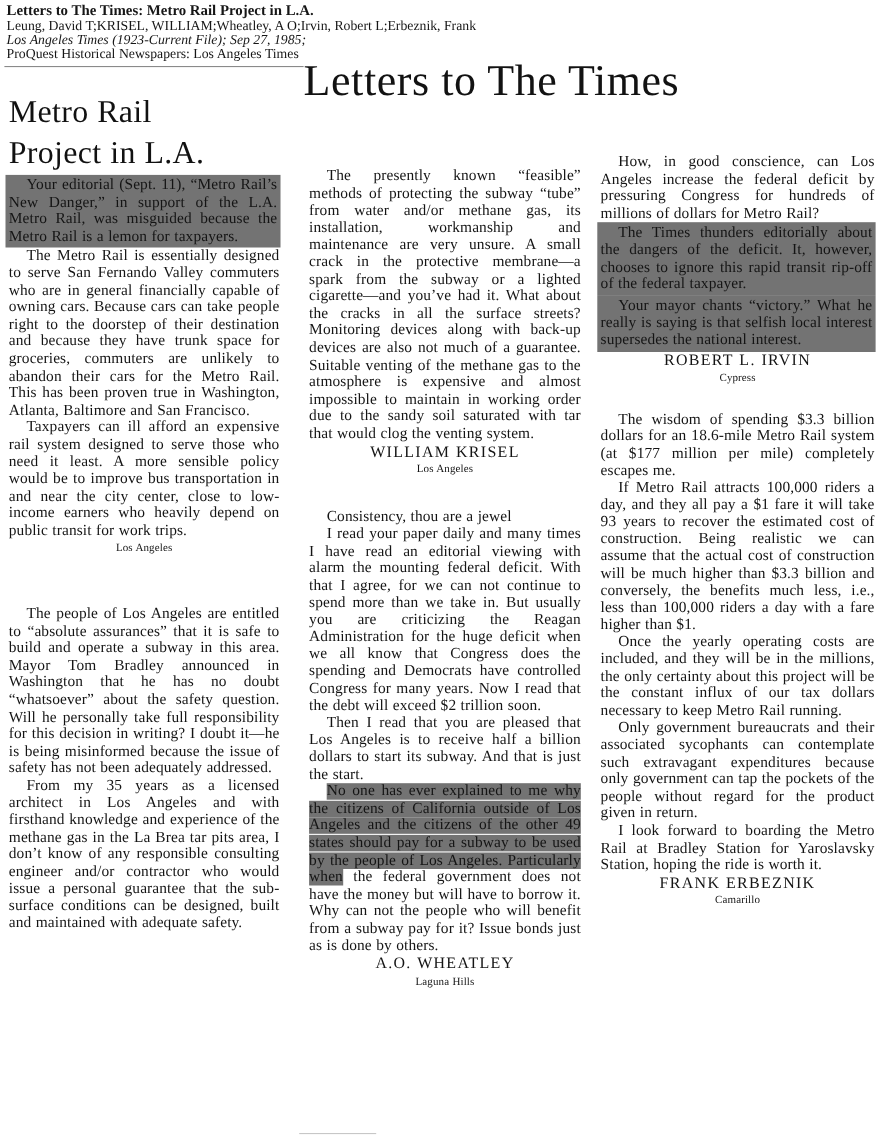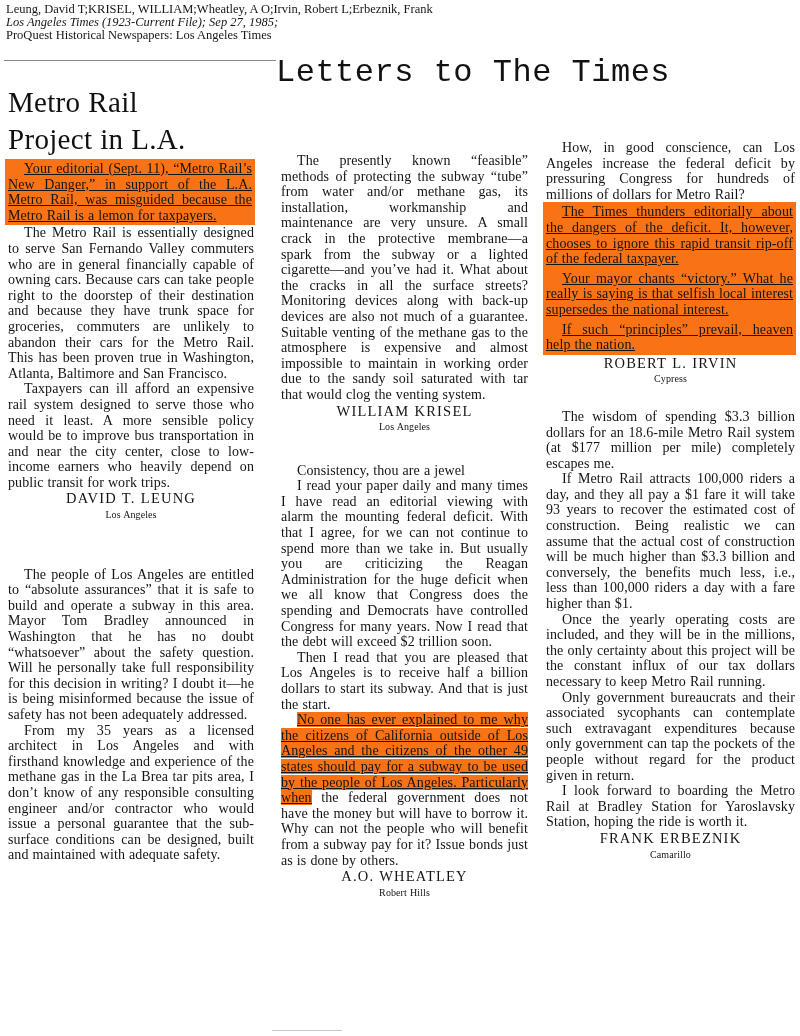--- a/index.html
+++ b/index.html
@@ -10,86 +10,85 @@
   }
   
   .citation{position:absolute;left:6px;top:3px;width:600px;font-size:12.5px;line-height:13px;}
   .cite-title{font-weight:bold;font-size:13.5px;margin-bottom:1px;}
   .cite-source{font-style:italic;}
   .header-rule{position:absolute;left:4px;top:60px;width:272px;height:0;border-top:1.5px solid #8a8a8a;}
   .artifact-line{position:absolute;left:272px;top:1030px;width:70px;height:1px;background:#c7c7c7;}
 
   
   .masthead{position:absolute;left:276px;top:50px;margin:0;font-weight:normal;
-    font-size:32px;line-height:46px;letter-spacing:0.5px;color:#121212;font-family:Liberation Mono, monospace;}
+    font-size:40px;line-height:46px;letter-spacing:0.5px;color:#121212;}
 
   
   .col{position:absolute;text-align:justify;font-size:14px;line-height:15.6px;
     letter-spacing:0.1px;word-spacing:0.4px;color:#141414;}
   .col-left{left:8px;top:84px;width:246px;}
   .col-mid{left:281px;top:153px;width:247px;}
   .col-right{left:546px;top:140px;width:249px;}
   .col p{margin:0;text-indent:16px;}
   .headline{font-size:29px;line-height:37px;font-weight:normal;margin:0 0 1px 0;
     text-indent:0;letter-spacing:0.3px;color:#111;}
-  .hl{background:#f97316;text-decoration:underline;}
+  .hl{background:#737373;}
   p.hl{padding:2px 3px;margin-left:-3px;margin-right:-1px;}
   .sig{text-align:center;margin:1px 0 0 0;}
   .sig-name{font-size:14.5px;letter-spacing:1.2px;}
   .sig-place{font-size:10px;font-family:Liberation Serif, serif;}
   .gap-xl{margin-top:44px !important;}
   .gap-lg{margin-top:28px !important;}
   .gap-md{margin-top:22px !important;}
 </style>
 </head>
 <body>
 
 <div class="citation">
+  <div class="cite-title">Letters to The Times: Metro Rail Project in L.A.</div>
   <div class="cite-line">Leung, David T;KRISEL, WILLIAM;Wheatley, A O;Irvin, Robert L;Erbeznik, Frank</div>
   <div class="cite-line cite-source">Los Angeles Times (1923-Current File); Sep 27, 1985;</div>
   <div class="cite-line">ProQuest Historical Newspapers: Los Angeles Times</div>
 </div>
 <div class="header-rule"></div>
 
 <h1 class="masthead">Letters to The Times</h1>
 
 <div class="col col-left">
   <h2 class="headline"><span>Metro Rail</span><br><span>Project in L.A.</span></h2>
   <p class="hl">Your editorial (Sept. 11), “Metro Rail’s New Danger,” in support of the L.A. Metro Rail, was misguided because the Metro Rail is a lemon for taxpayers.</p>
   <p>The Metro Rail is essentially designed to serve San Fernando Valley commuters who are in general financially capable of owning cars. Because cars can take people right to the doorstep of their destination and because they have trunk space for groceries, commuters are unlikely to abandon their cars for the Metro Rail. This has been proven true in Washington, Atlanta, Baltimore and San Francisco.</p>
   <p>Taxpayers can ill afford an expensive rail system designed to serve those who need it least. A more sensible policy would be to improve bus transportation in and near the city center, close to low-income earners who heavily depend on public transit for work trips.</p>
   <div class="sig">
-    <div class="sig-name">DAVID T. LEUNG</div>
     <div class="sig-place">Los Angeles</div>
   </div>
   <p class="gap-xl">The people of Los Angeles are entitled to “absolute assurances” that it is safe to build and operate a subway in this area. Mayor Tom Bradley announced in Washington that he has no doubt “whatsoever” about the safety question. Will he personally take full responsibility for this decision in writing? I doubt it—he is being misinformed because the issue of safety has not been adequately addressed.</p>
   <p>From my 35 years as a licensed architect in Los Angeles and with firsthand knowledge and experience of the methane gas in the La Brea tar pits area, I don’t know of any responsible consulting engineer and/or contractor who would issue a personal guarantee that the sub-surface conditions can be designed, built and maintained with adequate safety.</p>
 </div>
 
 <div class="col col-mid">
   <p>The presently known “feasible” methods of protecting the subway “tube” from water and/or methane gas, its installation, workmanship and maintenance are very unsure. A small crack in the protective membrane—a spark from the subway or a lighted cigarette—and you’ve had it. What about the cracks in all the surface streets? Monitoring devices along with back-up devices are also not much of a guarantee. Suitable venting of the methane gas to the atmosphere is expensive and almost impossible to maintain in working order due to the sandy soil saturated with tar that would clog the venting system.</p>
   <div class="sig">
     <div class="sig-name">WILLIAM KRISEL</div>
     <div class="sig-place">Los Angeles</div>
   </div>
   <p class="gap-lg">Consistency, thou are a jewel</p>
   <p>I read your paper daily and many times I have read an editorial viewing with alarm the mounting federal deficit. With that I agree, for we can not continue to spend more than we take in. But usually you are criticizing the Reagan Administration for the huge deficit when we all know that Congress does the spending and Democrats have controlled Congress for many years. Now I read that the debt will exceed $2 trillion soon.</p>
   <p>Then I read that you are pleased that Los Angeles is to receive half a billion dollars to start its subway. And that is just the start.</p>
   <p><span class="hl">No one has ever explained to me why the citizens of California outside of Los Angeles and the citizens of the other 49 states should pay for a subway to be used by the people of Los Angeles. Particularly when</span> <span>the federal government does not have the money but will have to borrow it. Why can not the people who will benefit from a subway pay for it? Issue bonds just as is done by others.</span></p>
   <div class="sig">
     <div class="sig-name">A.O. WHEATLEY</div>
-    <div class="sig-place">Robert Hills</div>
+    <div class="sig-place">Laguna Hills</div>
   </div>
 </div>
 
 <div class="col col-right">
   <p>How, in good conscience, can Los Angeles increase the federal deficit by pressuring Congress for hundreds of millions of dollars for Metro Rail?</p>
   <p class="hl">The Times thunders editorially about the dangers of the deficit. It, however, chooses to ignore this rapid transit rip-off of the federal taxpayer.</p>
   <p class="hl">Your mayor chants “victory.” What he really is saying is that selfish local interest supersedes the national interest.</p>
-  <p class="hl">If such “principles” prevail, heaven help the nation.</p>
   <div class="sig">
     <div class="sig-name">ROBERT L. IRVIN</div>
     <div class="sig-place">Cypress</div>
   </div>
   <p class="gap-md">The wisdom of spending $3.3 billion dollars for an 18.6-mile Metro Rail system (at $177 million per mile) completely escapes me.</p>
   <p>If Metro Rail attracts 100,000 riders a day, and they all pay a $1 fare it will take 93 years to recover the estimated cost of construction. Being realistic we can assume that the actual cost of construction will be much higher than $3.3 billion and conversely, the benefits much less, i.e., less than 100,000 riders a day with a fare higher than $1.</p>
   <p>Once the yearly operating costs are included, and they will be in the millions, the only certainty about this project will be the constant influx of our tax dollars necessary to keep Metro Rail running.</p>
   <p>Only government bureaucrats and their associated sycophants can contemplate such extravagant expenditures because only government can tap the pockets of the people without regard for the product given in return.</p>
   <p>I look forward to boarding the Metro Rail at Bradley Station for Yaroslavsky Station, hoping the ride is worth it.</p>
   <div class="sig">

